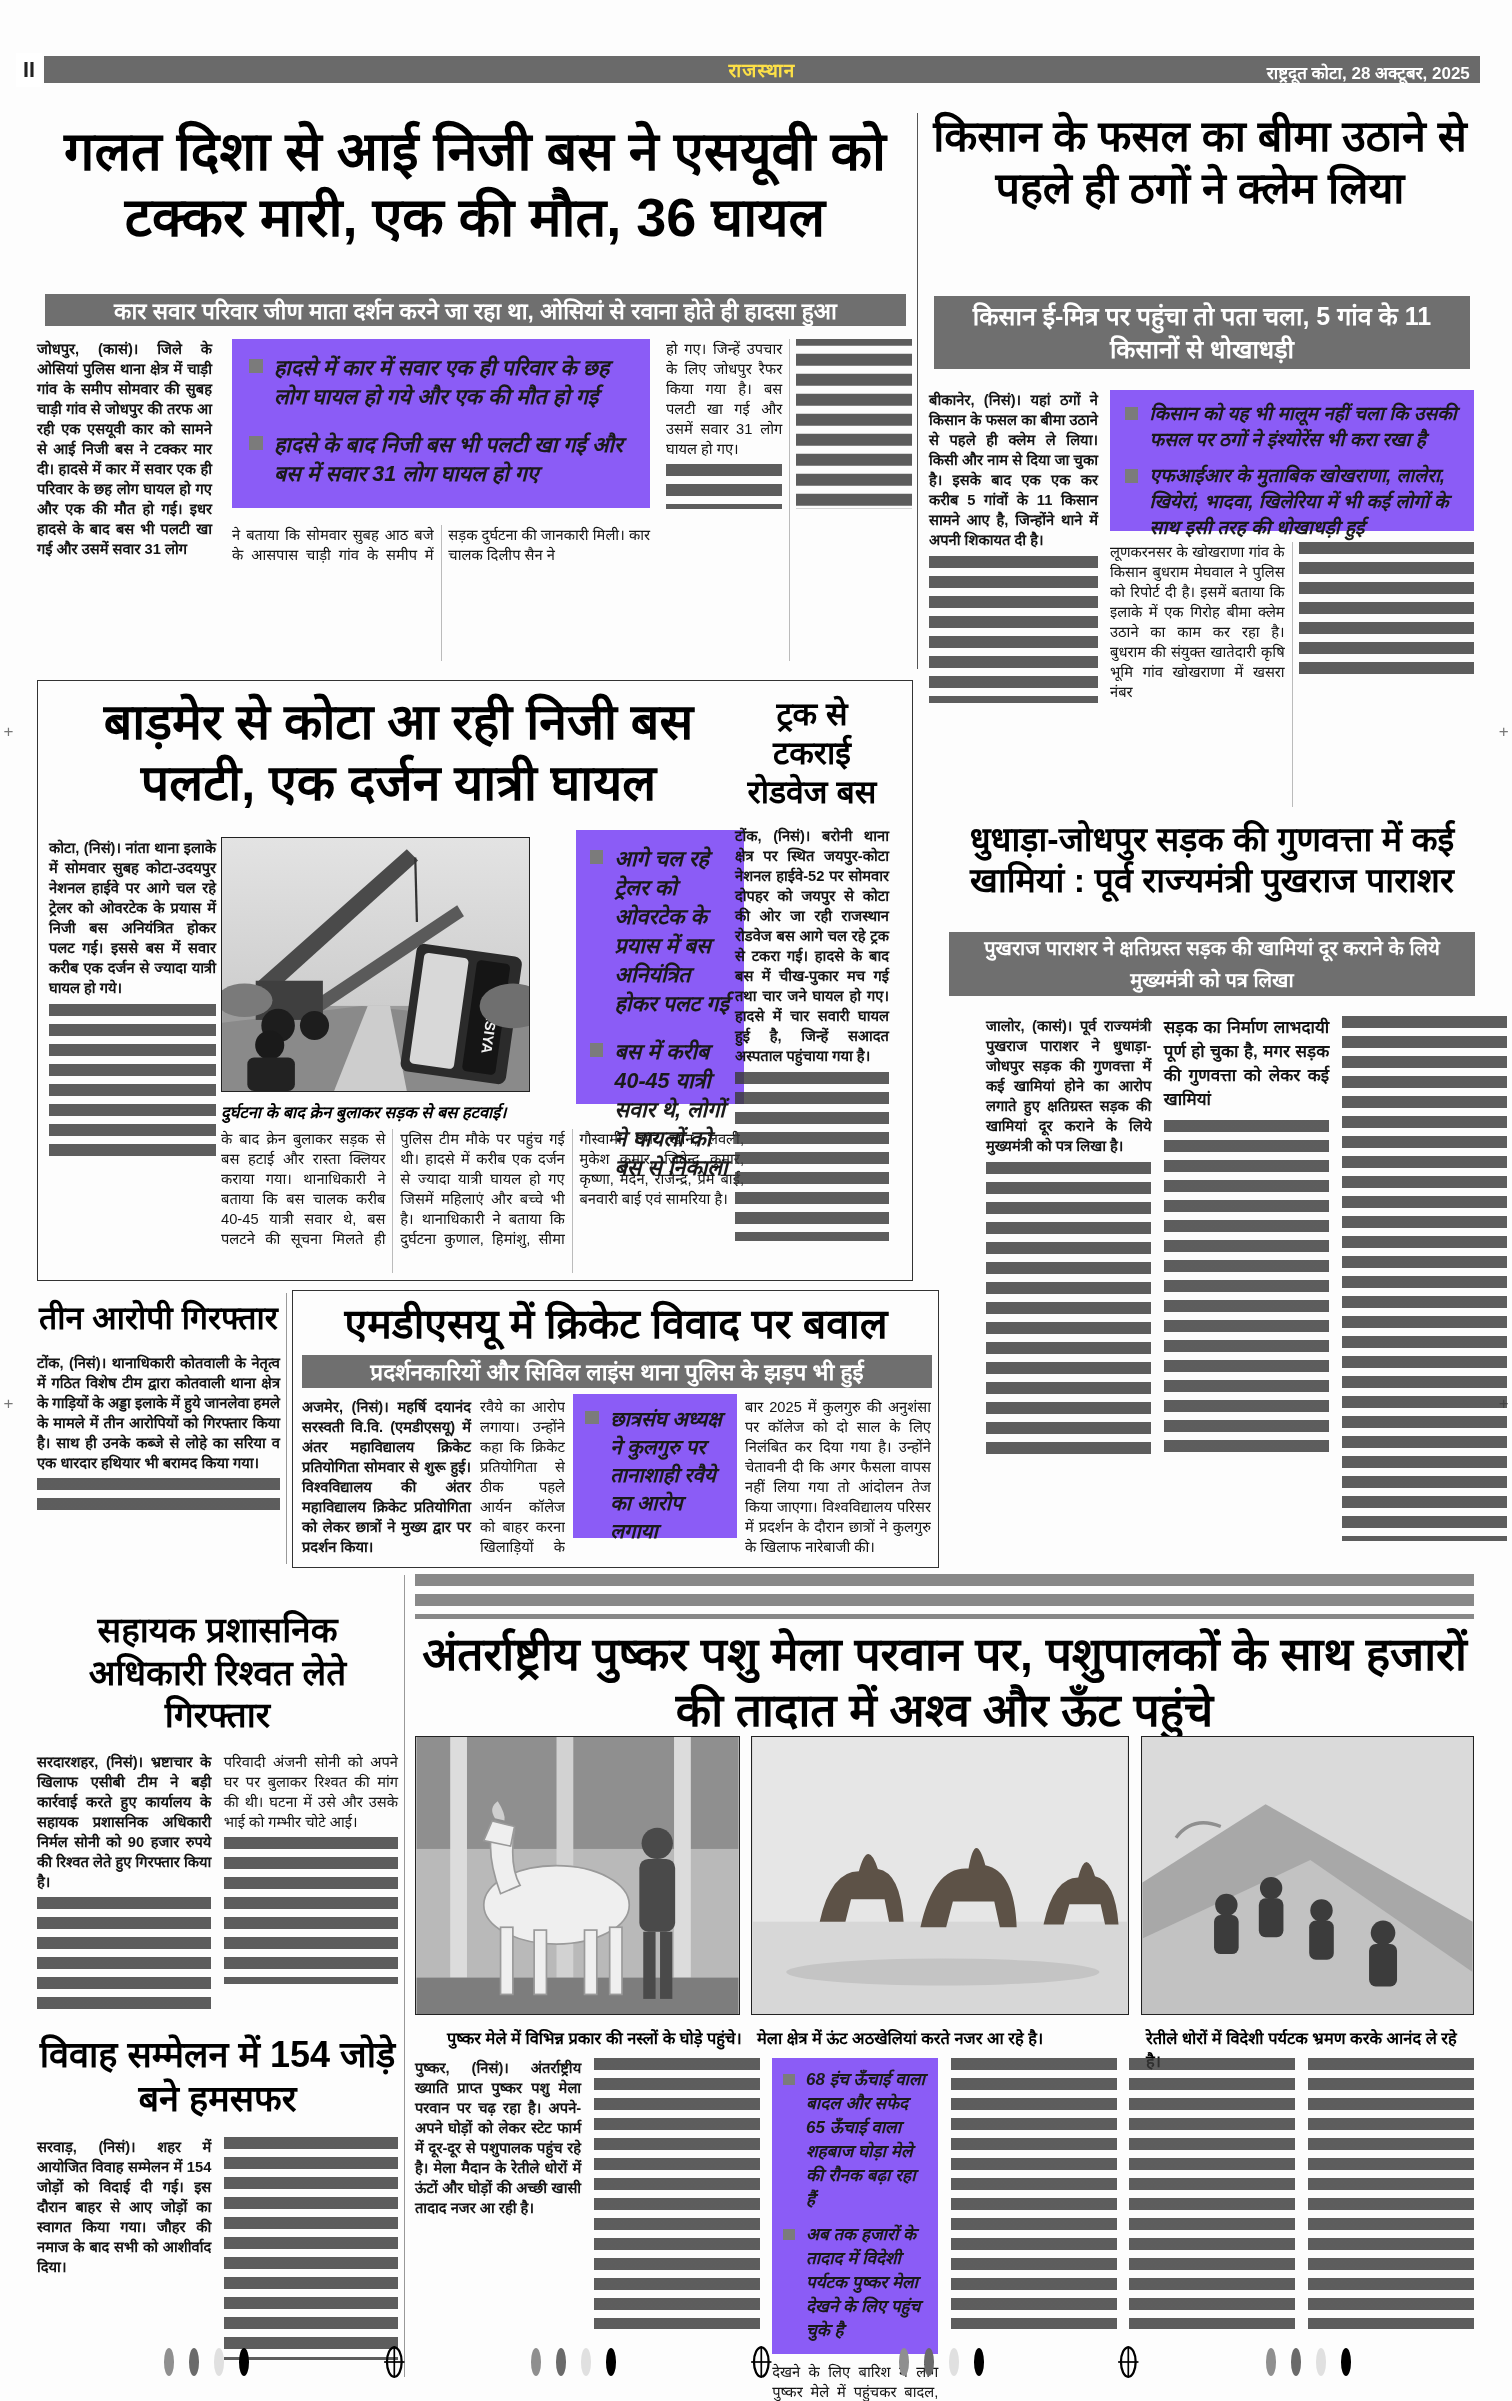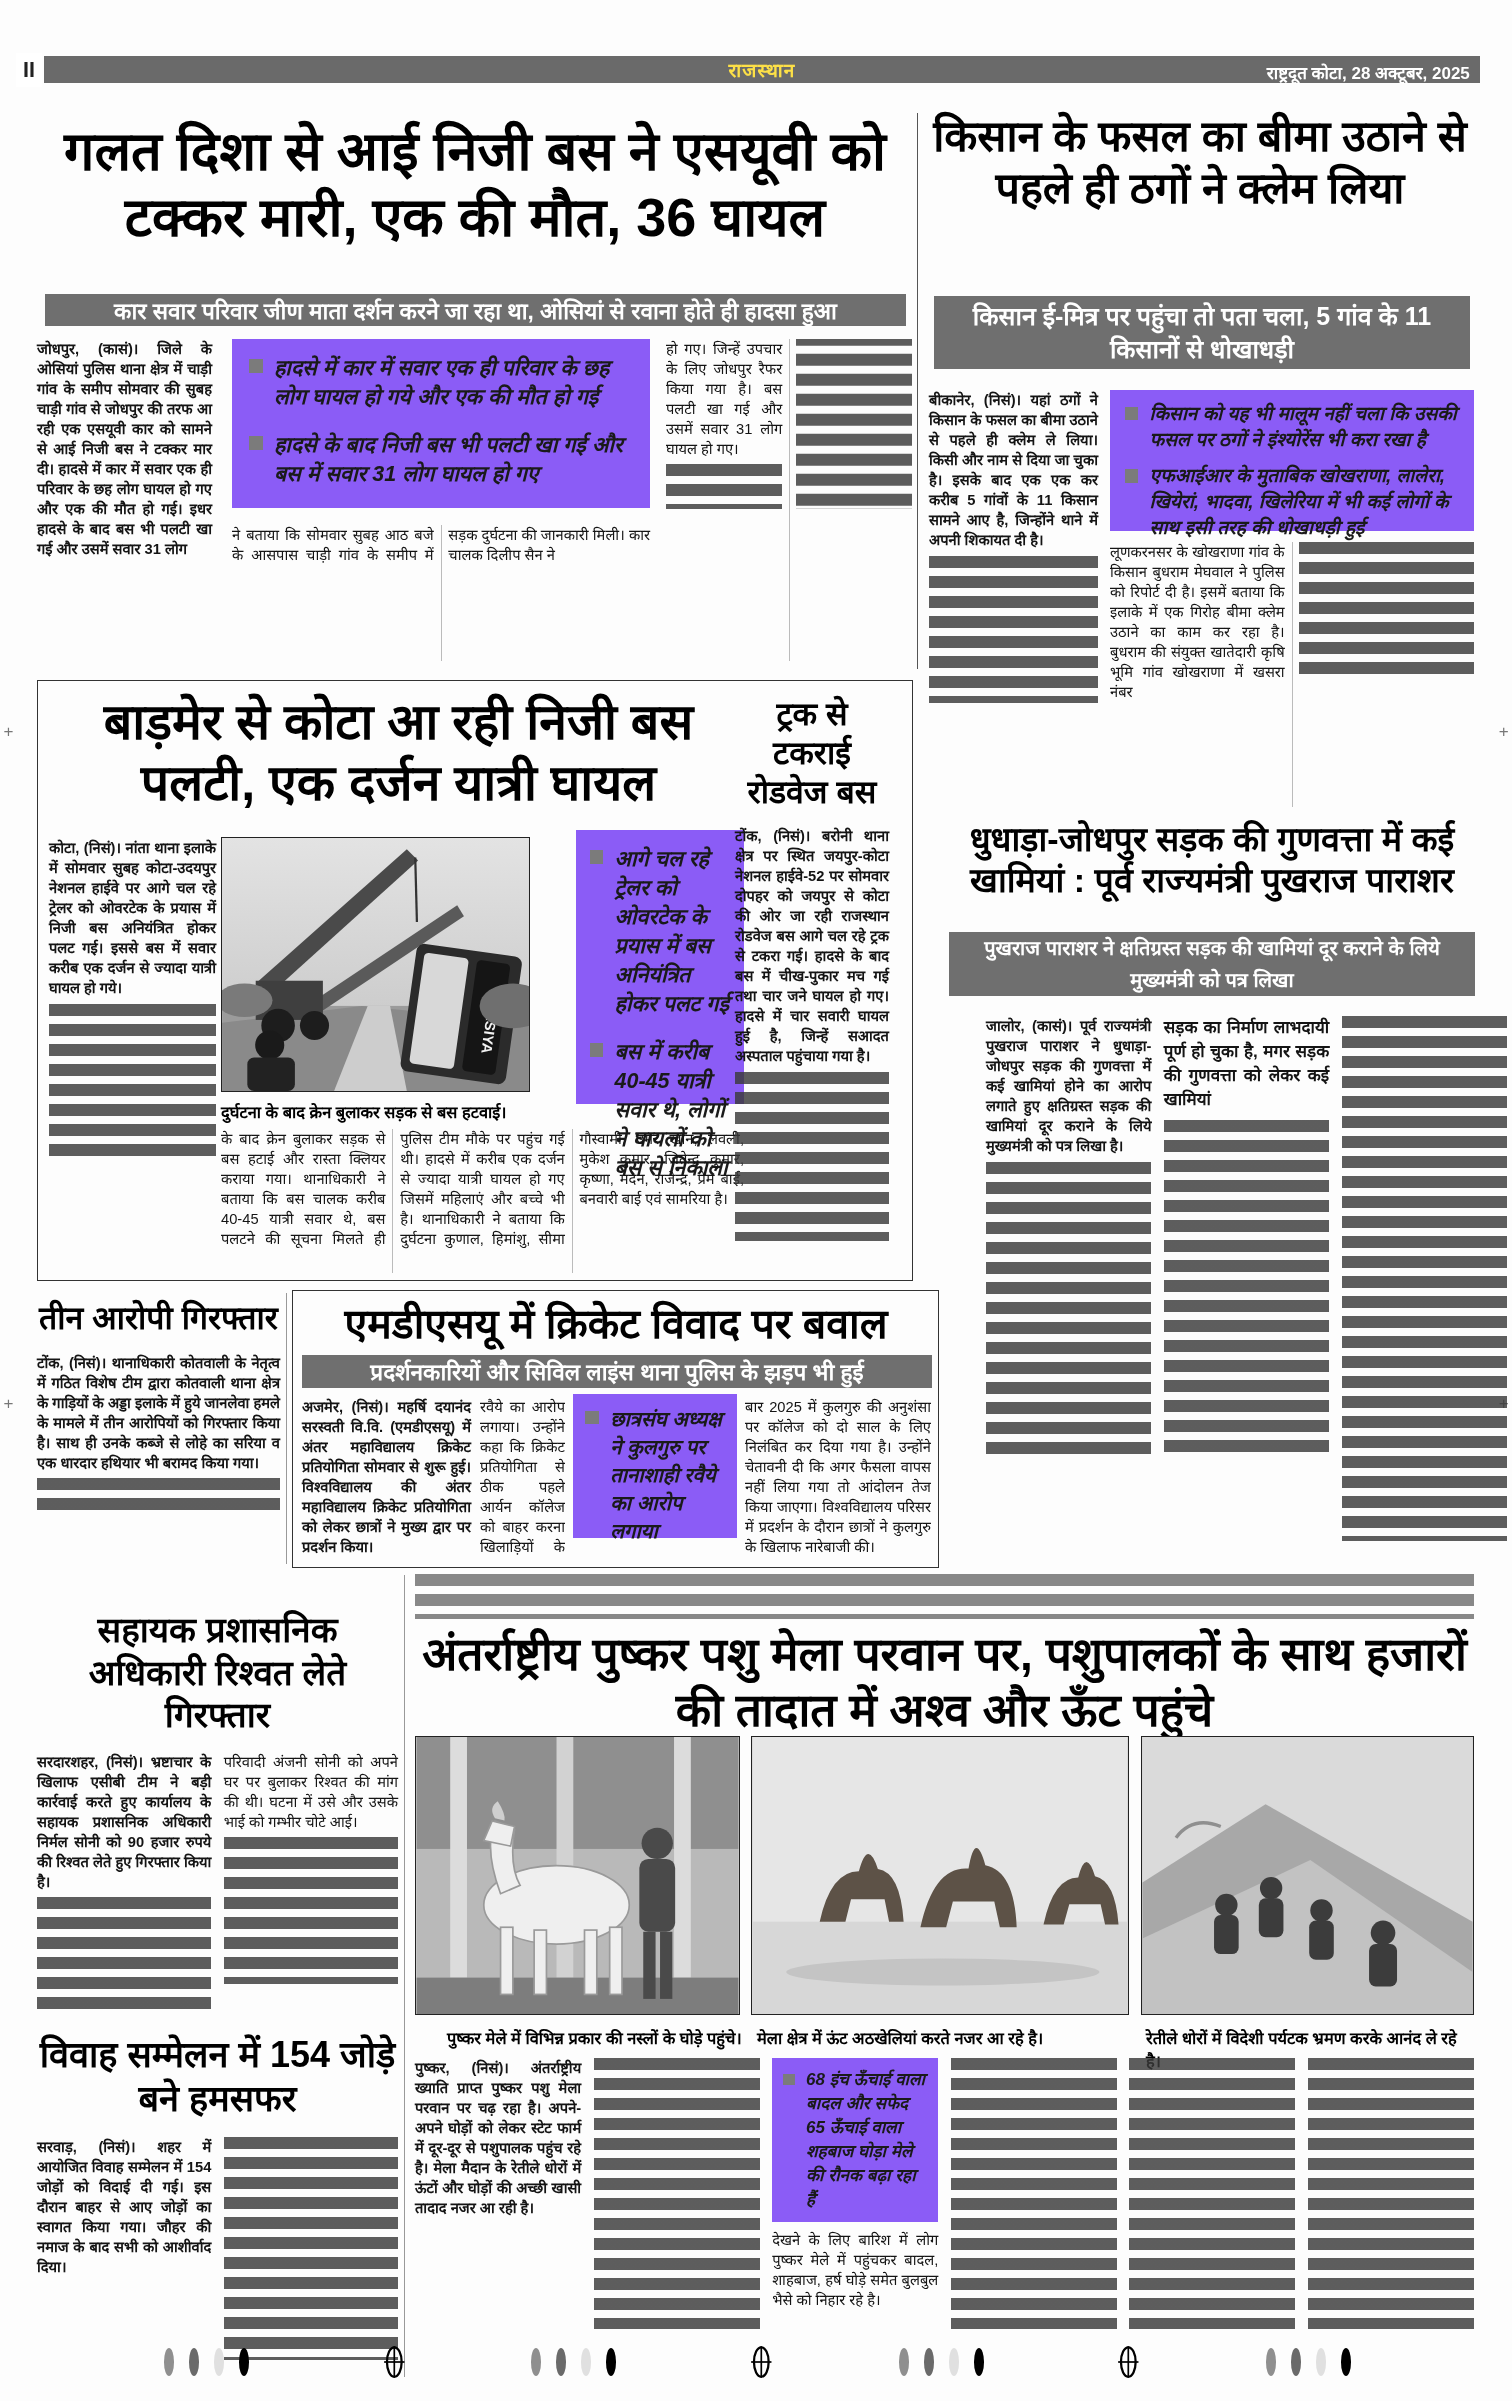--- a/index.html
+++ b/index.html
@@ -144,21 +144,21 @@
         <text x="470" y="320" fill="#f2f2f2" font-size="26" font-weight="bold" transform="rotate(90 470 320)" text-anchor="middle">GORSIYA</text>
       </g>
 
       <ellipse cx="520" cy="300" rx="60" ry="40" fill="#6f6f6f"></ellipse>
       <ellipse cx="40" cy="290" rx="50" ry="30" fill="#7a7a7a"></ellipse>
 
       <circle cx="85" cy="370" r="26" fill="#1a1a1a"></circle>
       <rect x="45" y="392" width="85" height="60" rx="12" fill="#222"></rect>
     </svg>
   </div>
-  <div class="abs caption" style="left:221px;top:1100px;width:316px;">
+  <div class="abs caption" style="left:221px;top:1100px;width:316px;font-style:italic;">
     <span>दुर्घटना के बाद क्रेन बुलाकर सड़क से बस हटवाई।</span>
   </div>
 
   <div class="abs bulletbox" style="left:576px;top:830px;width:168px;height:274px;padding:14.7px 13.6px;">
     <div class="bullet" style="font-size:21.5px;line-height:29px;">
       <span class="sq"></span>
       <span>आगे चल रहे ट्रेलर को ओवरटेक के प्रयास में बस अनियंत्रित होकर पलट गई</span>
     </div>
     <div class="bullet" style="font-size:21.5px;line-height:29px;">
       <span class="sq"></span>
@@ -332,20 +332,24 @@
       </div>
       <div class="col">
         <div class="greek" style="height:271px;"></div>
       </div>
       <div class="col">
         <div class="bulletbox" style="padding:10.2px 11.3px;">
           <div class="bullet" style="font-size:17px;line-height:24px;">
             <span class="sq" style="width:11.3px;height:11.3px;"></span>
             <span>68 इंच ऊँचाई वाला बादल और सफेद 65 ऊँचाई वाला शहबाज घोड़ा मेले की रौनक बढ़ा रहा हैं</span>
           </div>
+          <div class="bullet" style="font-size:17px;line-height:24px;margin-top:11.3px;">
+            <span class="sq" style="width:11.3px;height:11.3px;"></span>
+            <span>अब तक हजारों के तादाद में विदेशी पर्यटक पुष्कर मेला देखने के लिए पहुंच चुके है</span>
+          </div>
         </div>
         <div class="body-txt" style="margin-top:8px;">देखने के लिए बारिश में लोग पुष्कर मेले में पहुंचकर बादल, शाहबाज, हर्ष घोड़े समेत बुलबुल भैसे को निहार रहे है।</div>
       </div>
       <div class="col">
         <div class="greek" style="height:271px;"></div>
       </div>
       <div class="col">
         <div class="greek" style="height:271px;"></div>
       </div>
       <div class="col">

